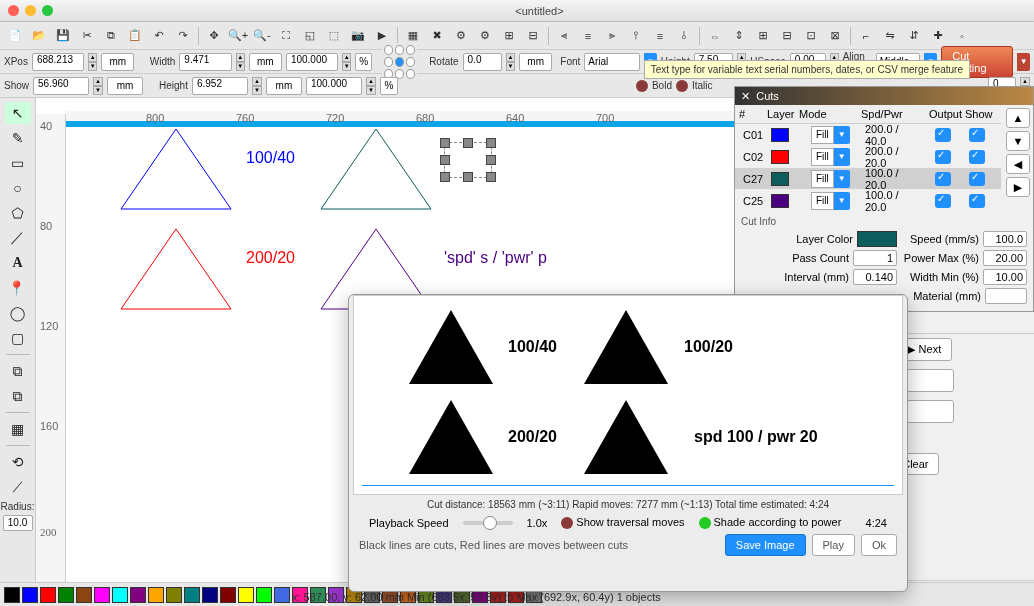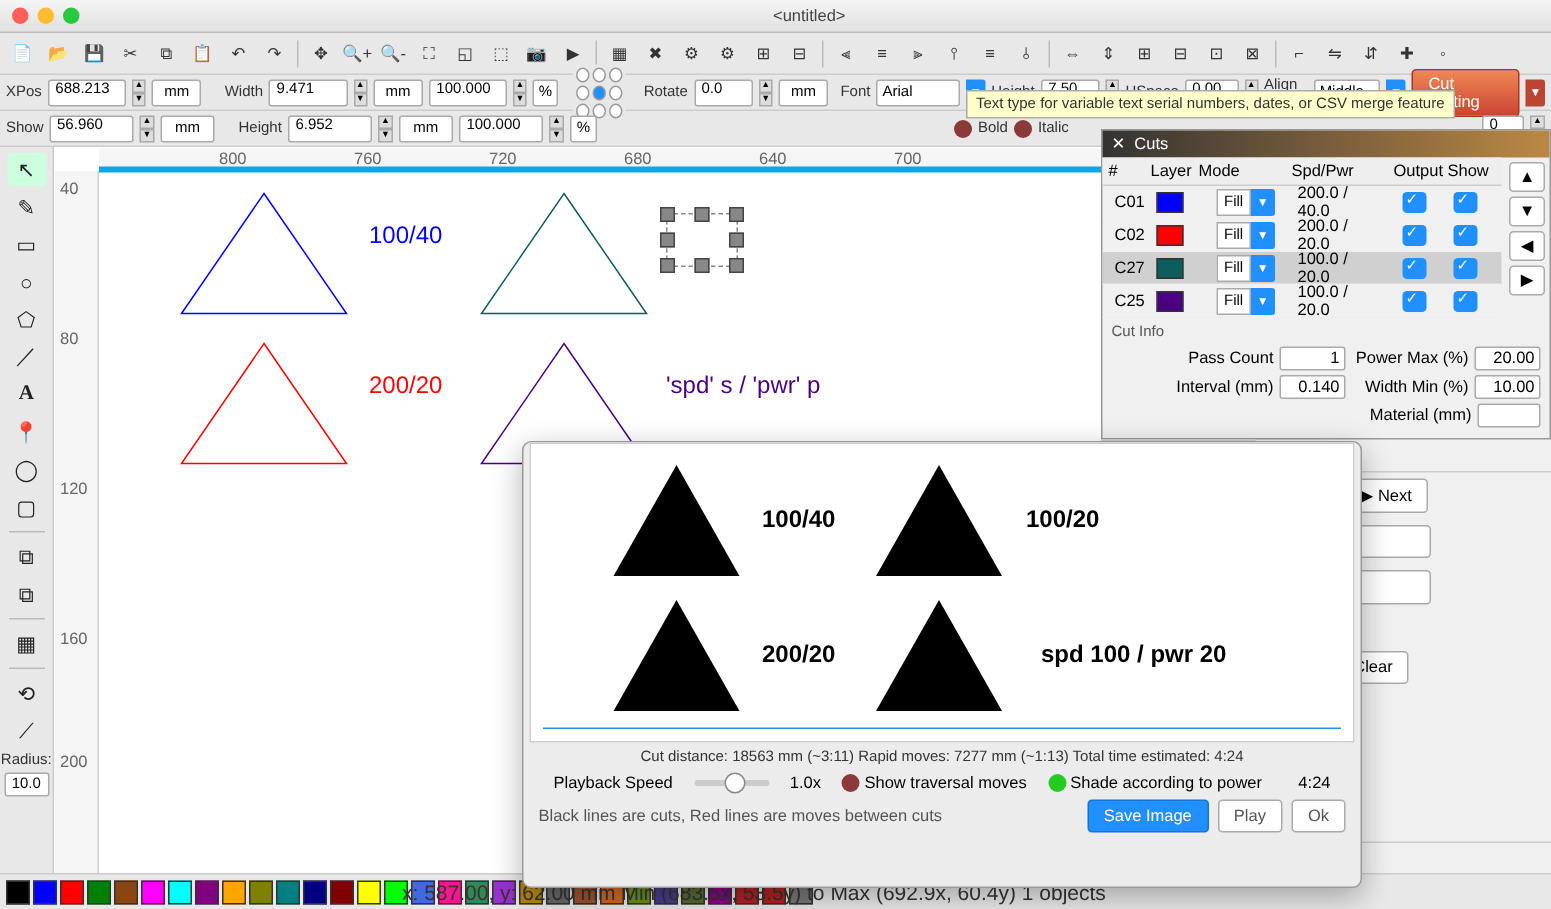--- a/index.html
+++ b/index.html
@@ -27,21 +27,21 @@
 .cut-setting-btn{background:linear-gradient(#e85,#c43);color:#fff;padding:3px 10px;border-radius:3px;border:1px solid #a32;font-size:11px}
 .tooltip{position:absolute;right:64px;top:60px;background:#ffffcc;border:1px solid #aaa;padding:3px 6px;font-size:10px;z-index:50;color:#333}
 .main{position:absolute;left:0;top:98px;right:0;bottom:24px;display:flex}
 .sidebar{width:36px;background:#e8e8e8;border-right:1px solid #ccc;display:flex;flex-direction:column;align-items:center;padding-top:4px;gap:3px}
 .sidebar .tool{width:26px;height:22px;display:flex;align-items:center;justify-content:center;color:#222;border-radius:3px;font-size:14px}
 .sidebar .tool.sel{background:#cfd}
 .sidebar .sep{width:24px;height:1px;background:#bbb;margin:2px 0}
 .radlbl{font-size:10px;color:#333}
 .radbox{width:30px;height:16px;border:1px solid #aaa;background:#fff;font-size:10px;text-align:center;line-height:14px;border-radius:2px}
 .canvas{flex:1;background:#fff;position:relative;overflow:hidden}
-.ruler-h{position:absolute;left:30px;right:0;top:1px;height:16px;background:#f5f5f5;border-bottom:4px solid #0ea5e9;font-size:9px;color:#666}
+.ruler-h{position:absolute;left:30px;right:0;top:13px;height:16px;background:#f5f5f5;border-bottom:6px solid #0ea5e9;font-size:9px;color:#666}
 .ruler-h span{position:absolute;top:1px}
 .ruler-v{position:absolute;left:0;top:16px;bottom:0;width:30px;background:#f5f5f5;border-right:1px solid #ccc;font-size:9px;color:#666}
 .ruler-v span{position:absolute;left:4px}
 .drawarea{position:absolute;left:30px;top:16px;right:0;bottom:0}
 .tlabel{position:absolute;font-size:16px}
 .selhandles{position:absolute;border:1px dashed #888}
 .selhandles .h{position:absolute;width:10px;height:10px;background:#888;border:1px solid #444}
 .rightpanel{position:absolute;right:0;top:86px;width:300px;bottom:24px;background:#f0f0f0;z-index:5}
 .cuts-panel{background:#f0f0f0;border:1px solid #999}
 .cuts-hdr{height:18px;background:linear-gradient(90deg,#333,#b84);color:#fff;padding:0 6px;line-height:18px;font-size:11px}
@@ -80,21 +80,21 @@
 .pv-info{padding:4px 10px;font-size:10px;color:#333;text-align:center}
 .pv-ctrls{display:flex;align-items:center;padding:2px 20px;gap:14px;font-size:10px}
 .pv-ctrls .slider{width:50px;height:4px;background:#ccc;border-radius:2px;position:relative}
 .pv-ctrls .slider::after{content:"";position:absolute;width:12px;height:12px;background:#fff;border:1px solid #888;border-radius:50%;top:-5px;left:20px}
 .pv-toggle{width:12px;height:12px;border-radius:6px;display:inline-block;vertical-align:middle;margin-right:3px}
 .pv-foot{padding:3px 10px;font-size:10px;color:#555;display:flex;align-items:center}
 .pv-foot .btn{margin-left:6px}
 .pv-foot .btn.primary{background:#2090ff;color:#fff;border-color:#1575d4}
 .colorbar{position:absolute;left:0;right:0;bottom:0;height:24px;background:#e8e8e8;border-top:1px solid #ccc;display:flex;align-items:center;padding:0 4px;gap:2px}
 .colorbar .csw{width:16px;height:16px;border:1px solid #333}
-.statusbar{position:absolute;left:268px;bottom:3px;font-size:14px;color:#333}
+.statusbar{position:absolute;left:292px;bottom:3px;font-size:11px;color:#333}
 svg{display:block}
 </style>
 </head>
 <body>
 
 <div class="titlebar">
   <div class="traffic">
     <div class="dot red"></div>
     <div class="dot yellow"></div>
     <div class="dot green"></div>
@@ -279,21 +279,21 @@
         <span style="left: 260px;">720</span>
         <span style="left: 350px;">680</span>
         <span style="left: 440px;">640</span>
         <span style="left: 530px;">700</span>
       </div>
     <div class="ruler-v" id="rulerv">
         <span style="top: 6px;">40</span>
         <span style="top: 106px;">80</span>
         <span style="top: 206px;">120</span>
         <span style="top: 306px;">160</span>
-        <span style="top: 388px;">200</span>
+        <span style="top: 412px; font-family: Liberation Serif, serif;">200</span>
       </div>
     <div class="drawarea">
 
       <svg style="position:absolute;left:50px;top:10px" width="120" height="90">
           <polygon points="60,5 115,85 5,85" fill="none" stroke="#0000ff" stroke-width="1"></polygon>
         </svg>
       <div class="tlabel" style="left:180px;top:35px;color:#0000ff">100/40</div>
 
       <svg style="position:absolute;left:250px;top:10px" width="120" height="90">
           <polygon points="60,5 115,85 5,85" fill="none" stroke="#0d5d5d" stroke-width="1"></polygon>
@@ -420,20 +420,26 @@
       </div>
       <div class="navarrows">
         <div>▲</div>
         <div>▼</div>
         <div>◀</div>
         <div>▶</div>
       </div>
     </div>
     <div class="cutinfo">
       <div class="lbl">Cut Info</div>
+      <div class="row">
+        <label>Layer Color</label>
+          <div class="colorpatch"></div>
+        <label style="width:78px">Speed (mm/s)</label>
+          <div class="val">100.0</div>
+      </div>
       <div class="row">
         <label>Pass Count</label>
           <div class="val">1</div>
         <label style="width:78px">Power Max (%)</label>
           <div class="val">20.00</div>
       </div>
       <div class="row">
         <label>Interval (mm)</label>
           <div class="val">0.140</div>
         <label style="width:78px">Width Min (%)</label>

